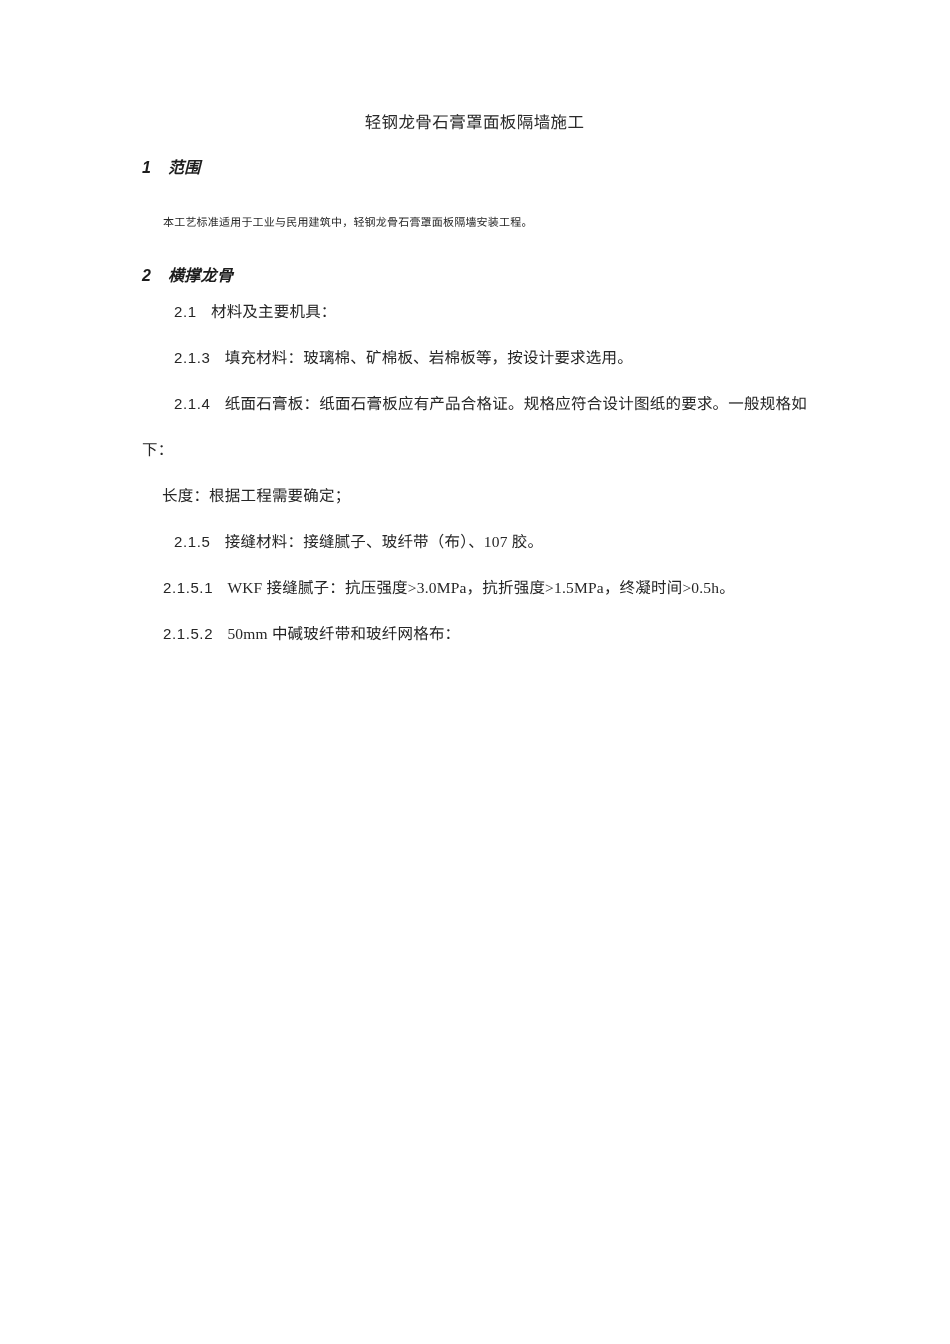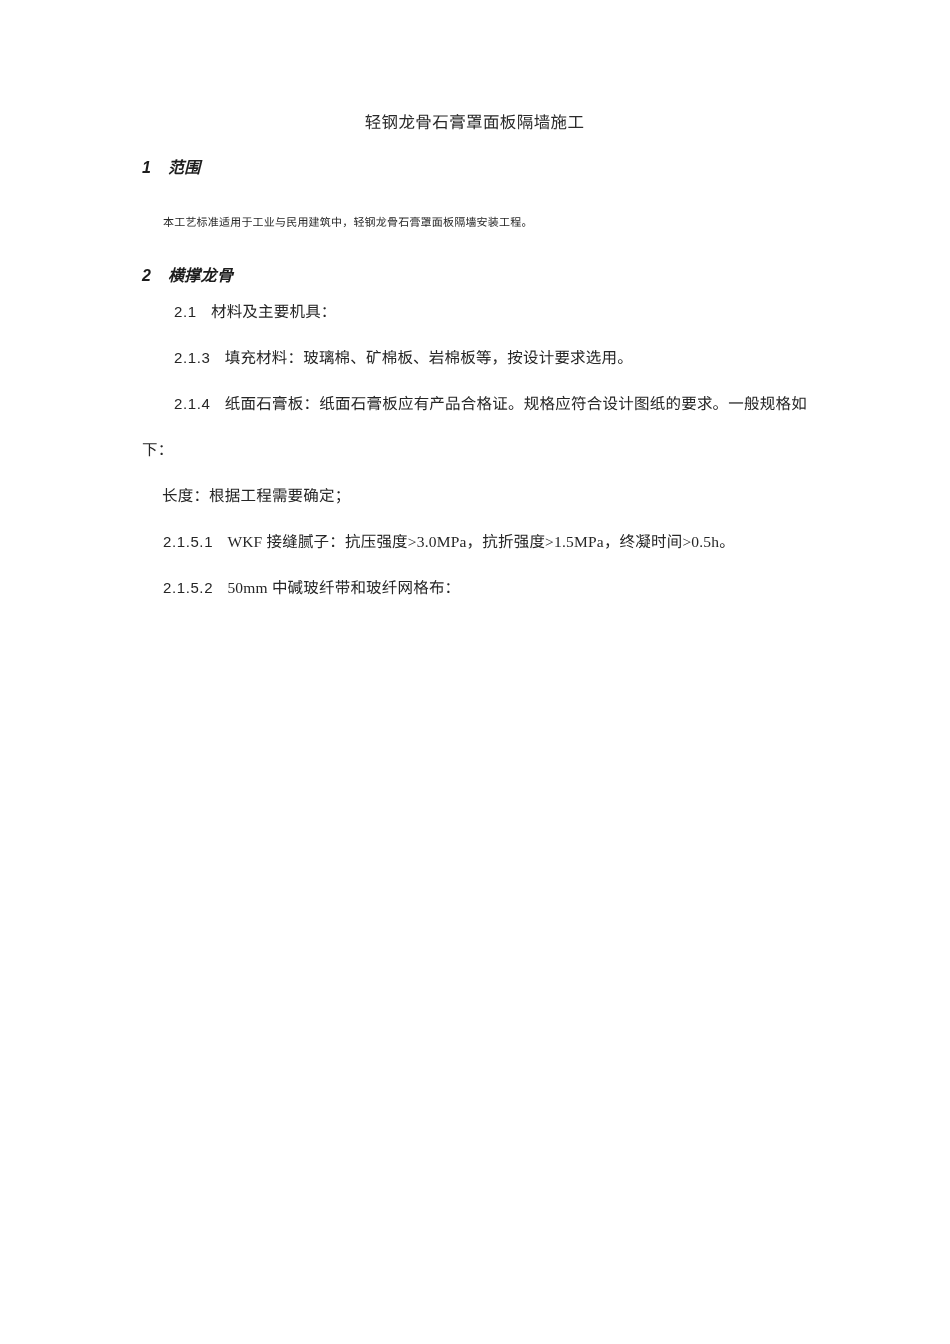--- a/index.html
+++ b/index.html
@@ -147,20 +147,23 @@
     </div>
 
     <div class="block ind-2">
       <span class="lbl">2.1.4</span><span>纸面石膏板：纸面石膏板应有产品合格证。规格应符合设计图纸的要求。一般规格如下：</span>
     </div>
 
     <div class="line ind-spec">长度：根据工程需要确定；</div>
 
 
 
+    <div class="line ind-2">
+      <span class="lbl">2.1.5</span><span>接缝材料：接缝腻子、玻纤带（布）、107 胶。</span>
+    </div>
 
     <div class="line ind-1">
       <span class="lbl">2.1.5.1</span><span>WKF 接缝腻子：抗压强度&gt;3.0MPa，抗折强度&gt;1.5MPa，终凝时间&gt;0.5h。</span>
     </div>
 
     <div class="line ind-1">
       <span class="lbl">2.1.5.2</span><span>50mm 中碱玻纤带和玻纤网格布：</span>
     </div>
 
 

